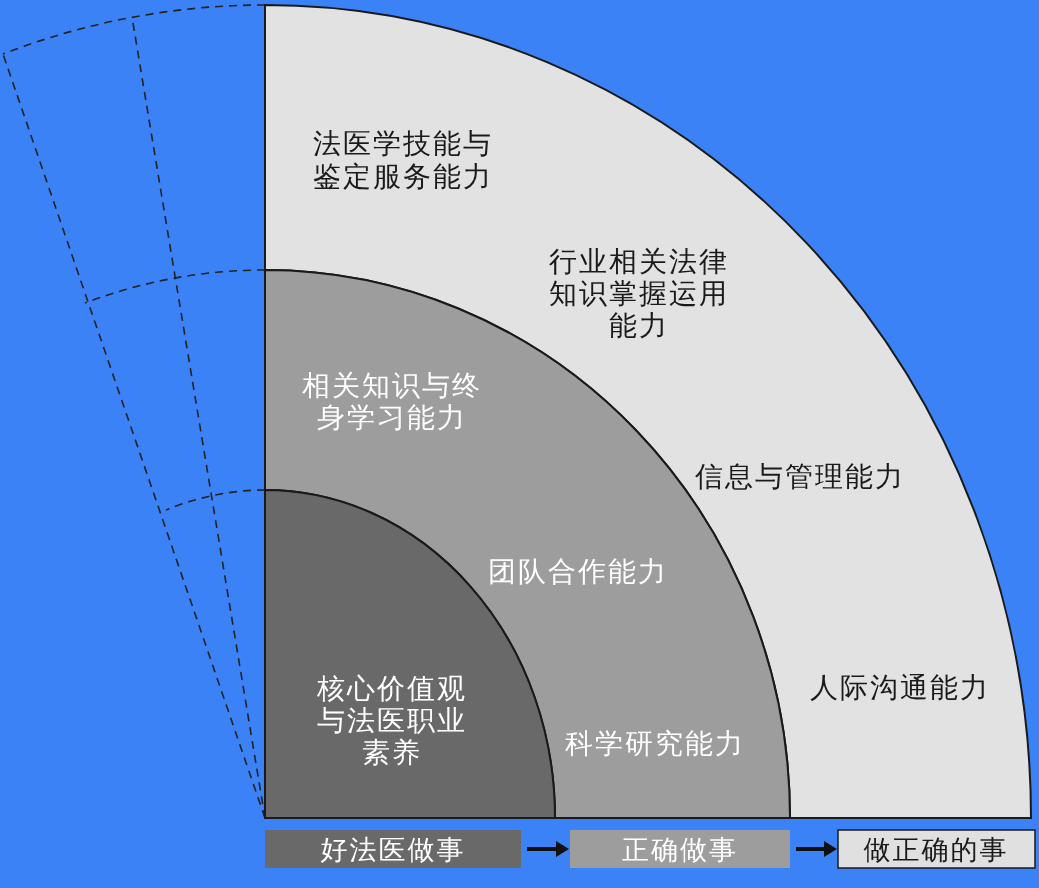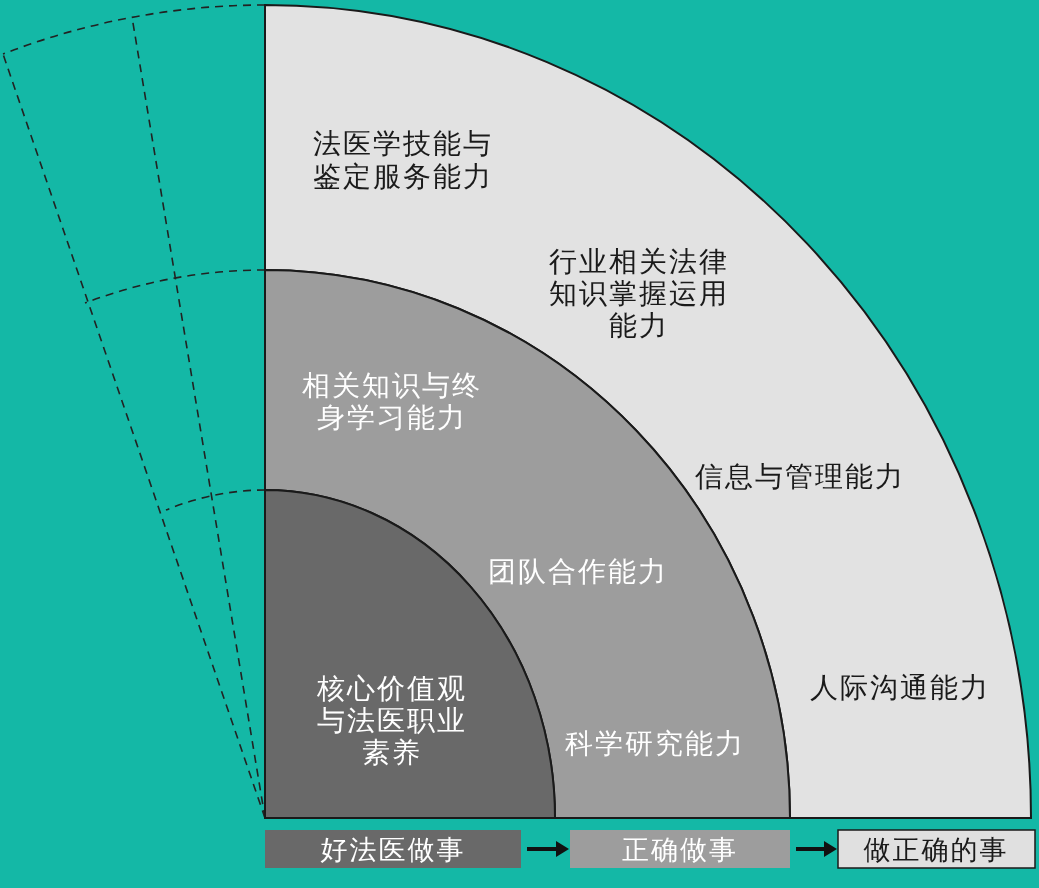--- a/index.html
+++ b/index.html
@@ -4,21 +4,21 @@
 <style>
   html, body {
     margin: 0;
     padding: 0;
     background: #ffffff;
   }
   .stage {
     position: relative;
     width: 1039px;
     height: 888px;
-    background: #14b8a6;
+    background: #3b82f6;
     overflow: hidden;
     font-family: "DejaVu Sans", "Liberation Sans", sans-serif;
   }
   svg { display: block; }
   text {
     font-family: "DejaVu Sans", "Liberation Sans", sans-serif;
   }
   .ring-label {
     font-size: 28px;
     letter-spacing: 2px;

